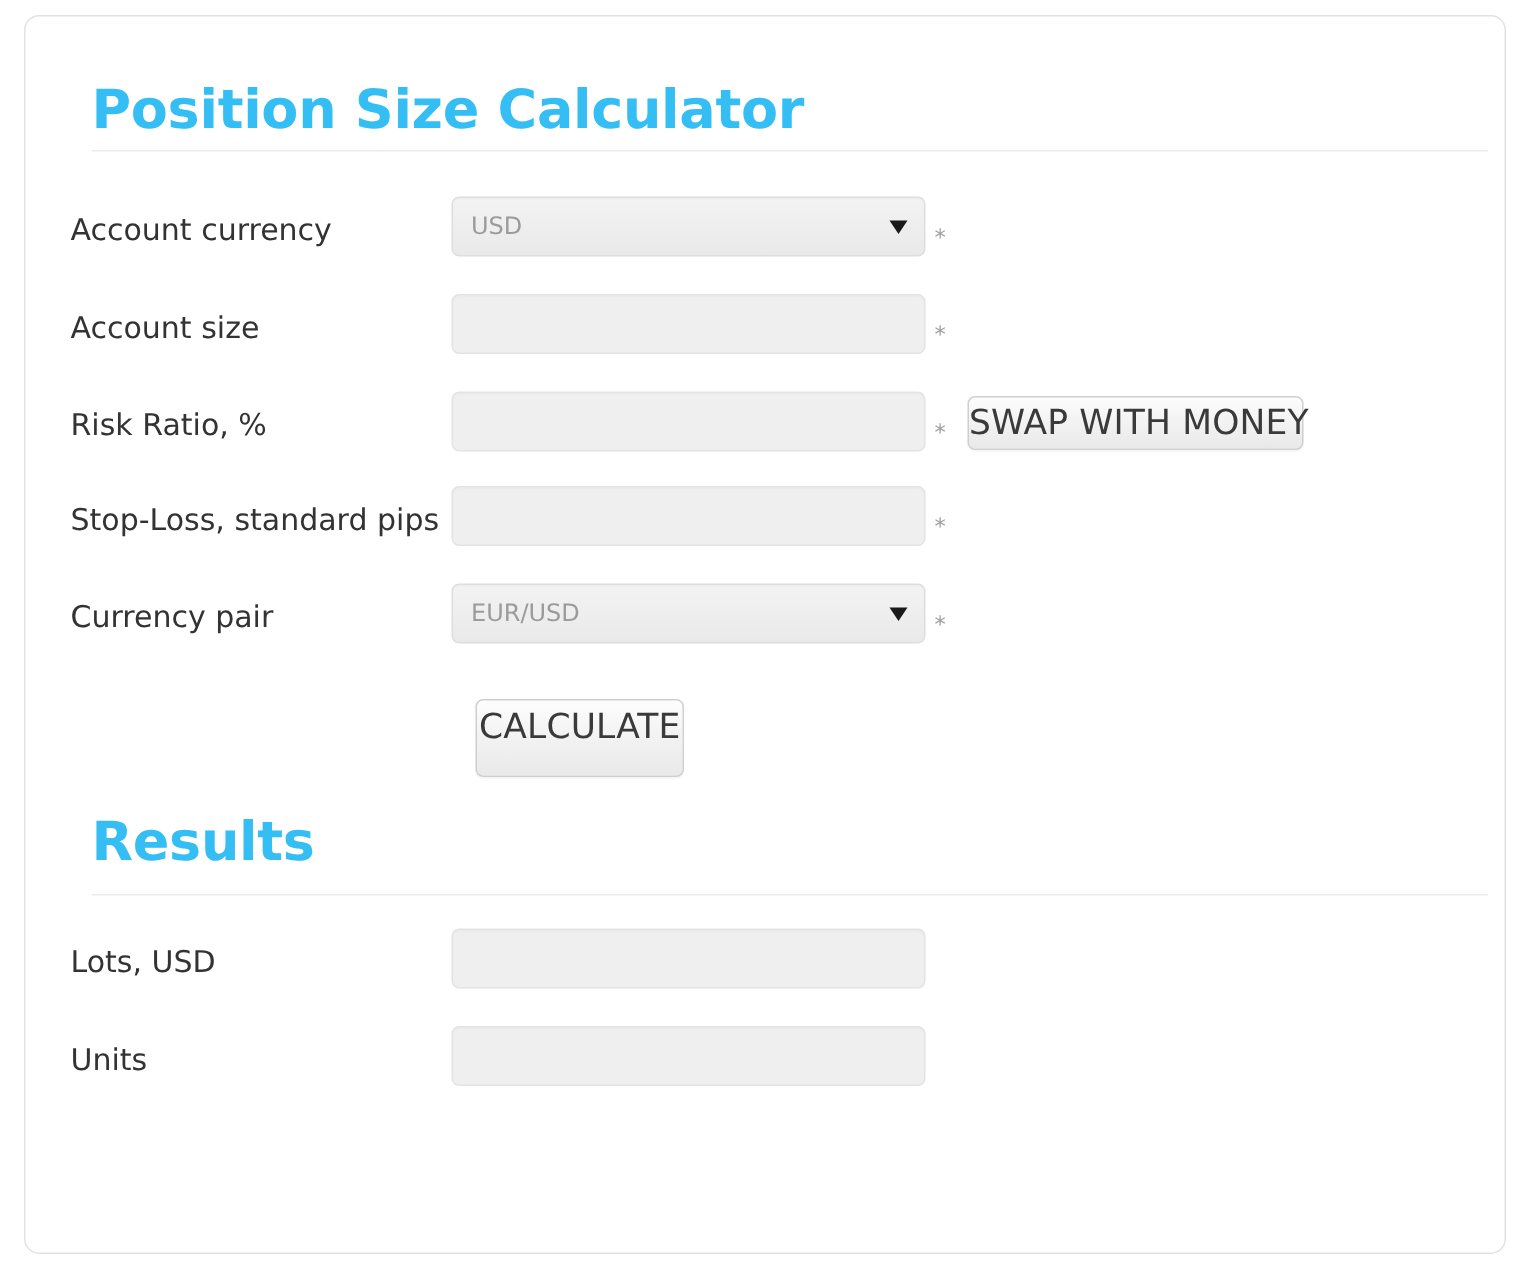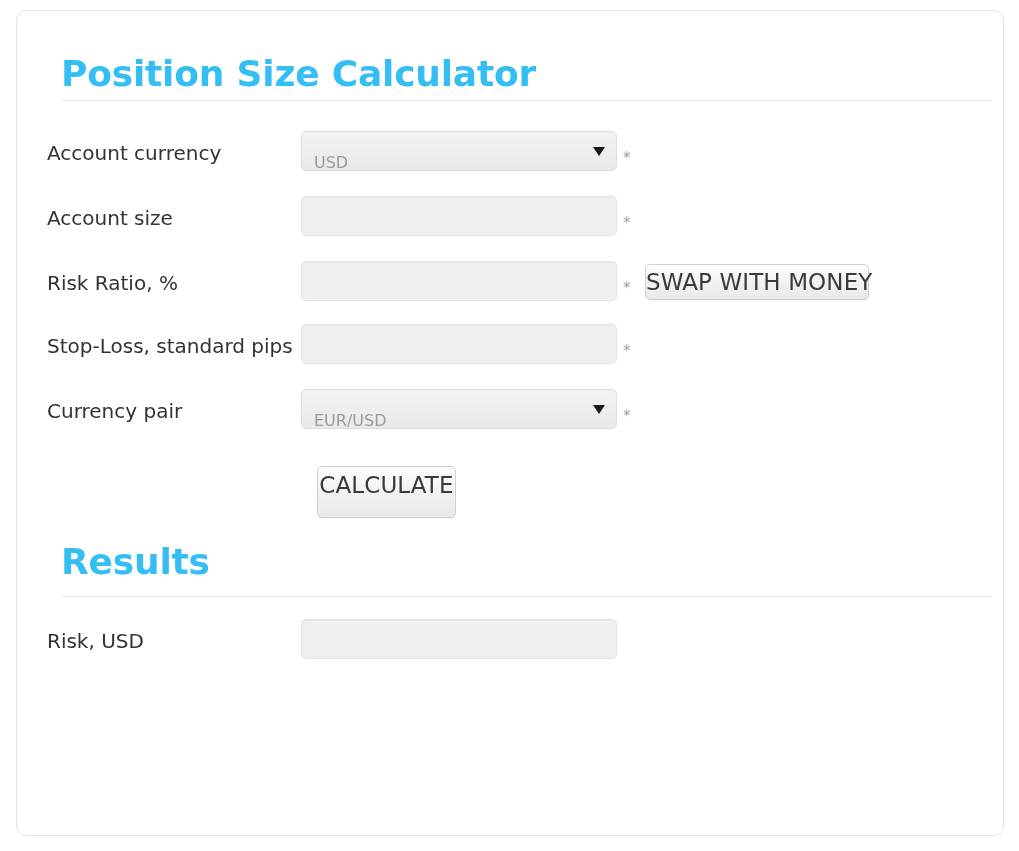--- a/index.html
+++ b/index.html
@@ -84,21 +84,20 @@
 
   .select-value {
     position: absolute;
     left: 12px;
     top: 0;
     height: 26px;
     line-height: 38px;
     font-size: 16px;
     color: #9b9b9b;
     white-space: nowrap;
-    margin-top: 12px;
   }
 
   .caret {
     position: absolute;
     right: 11px;
     top: 15px;
     width: 0;
     height: 0;
     border-left: 6px solid transparent;
     border-right: 6px solid transparent;
@@ -190,19 +189,23 @@
     </div>
     <span class="asterisk">*</span>
   </div>
 
   <div class="btn btn-calculate">CALCULATE</div>
 
   <div class="section-title title-results">Results</div>
   <hr class="divider divider-results">
 
   <div class="row" style="top:608px;">
-    <div class="field-label">Risk, USD</div>
-    <div class="control-box"></div>
-  </div>
-
+    <div class="field-label">Lots, USD</div>
+    <div class="control-box"></div>
+  </div>
+
+  <div class="row" style="top:673px;">
+    <div class="field-label">Units</div>
+    <div class="control-box"></div>
+  </div>
 
 
 </div>
 
 </body></html>

